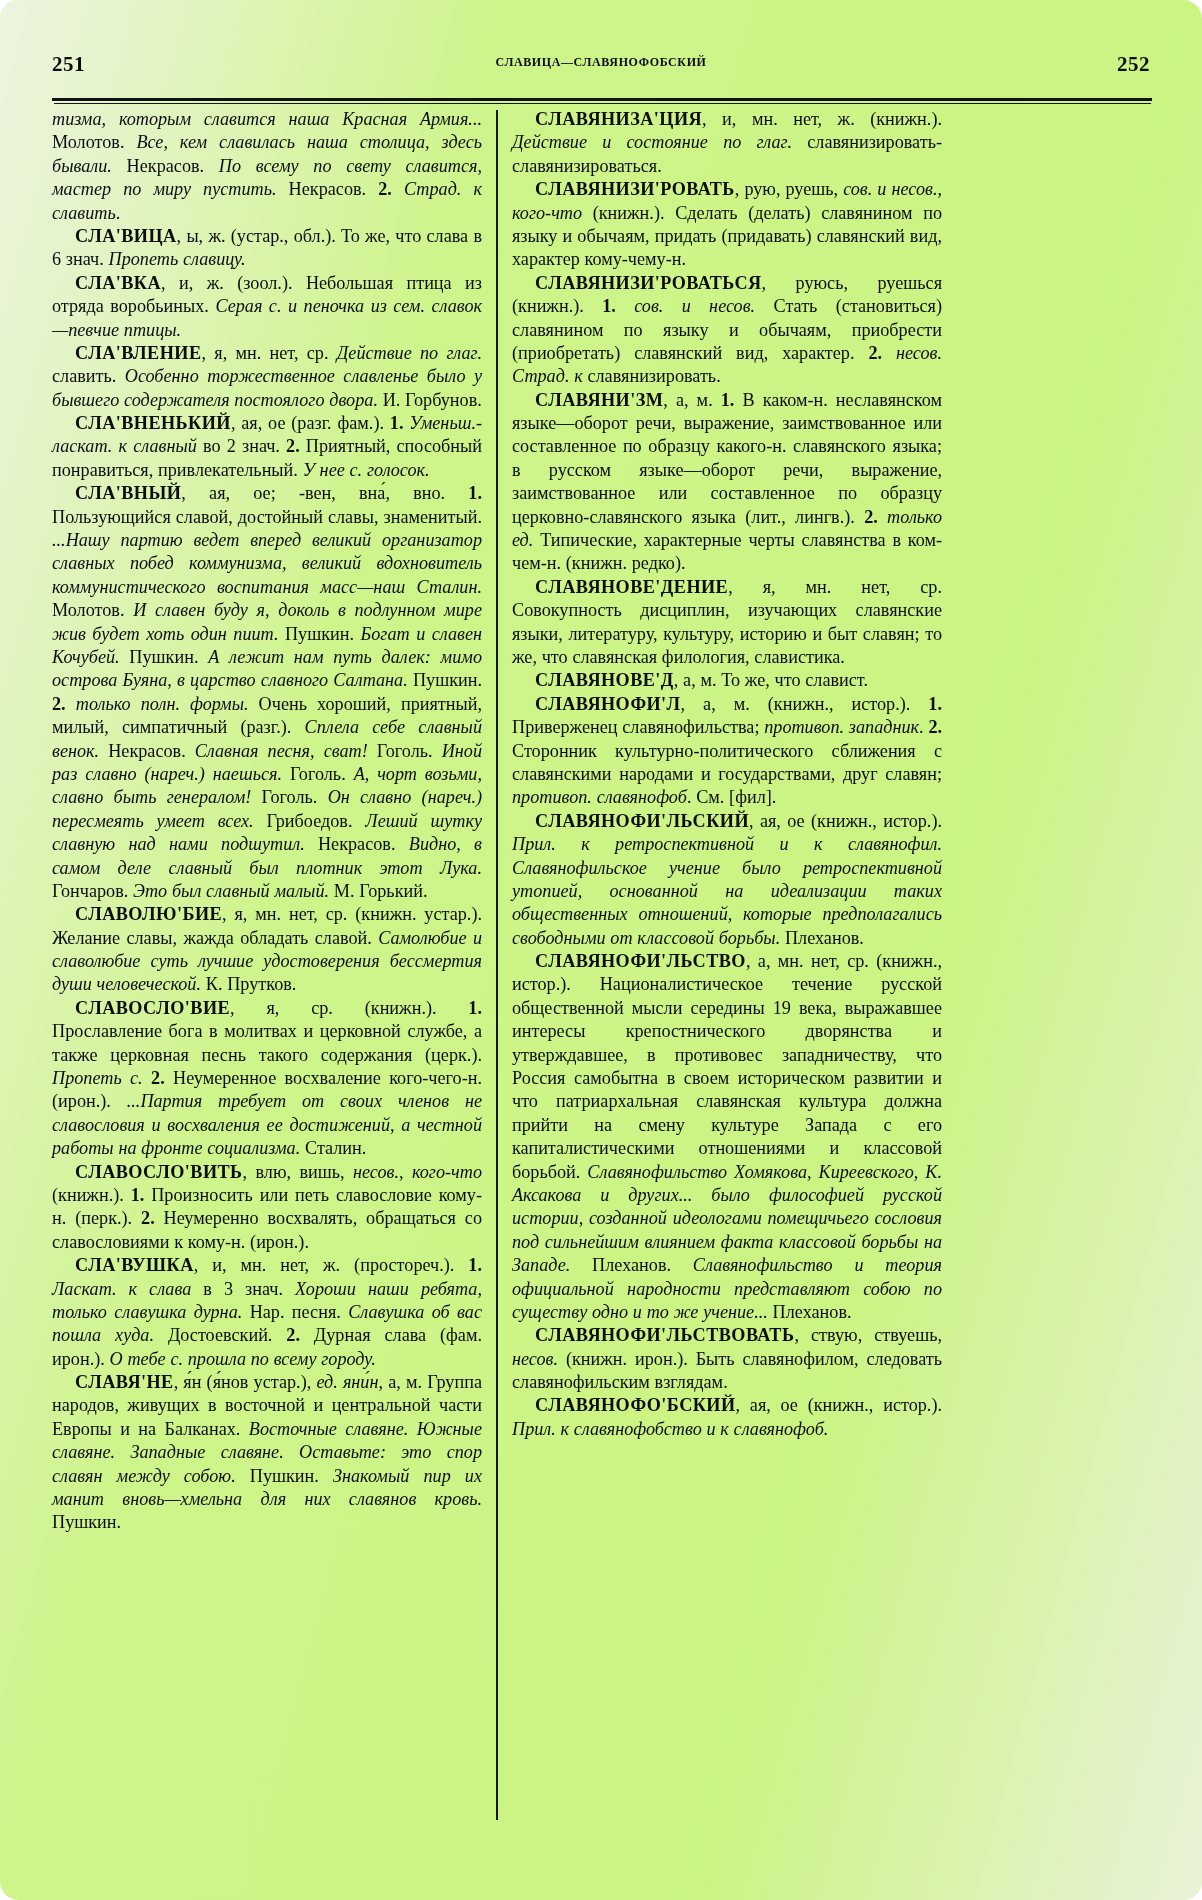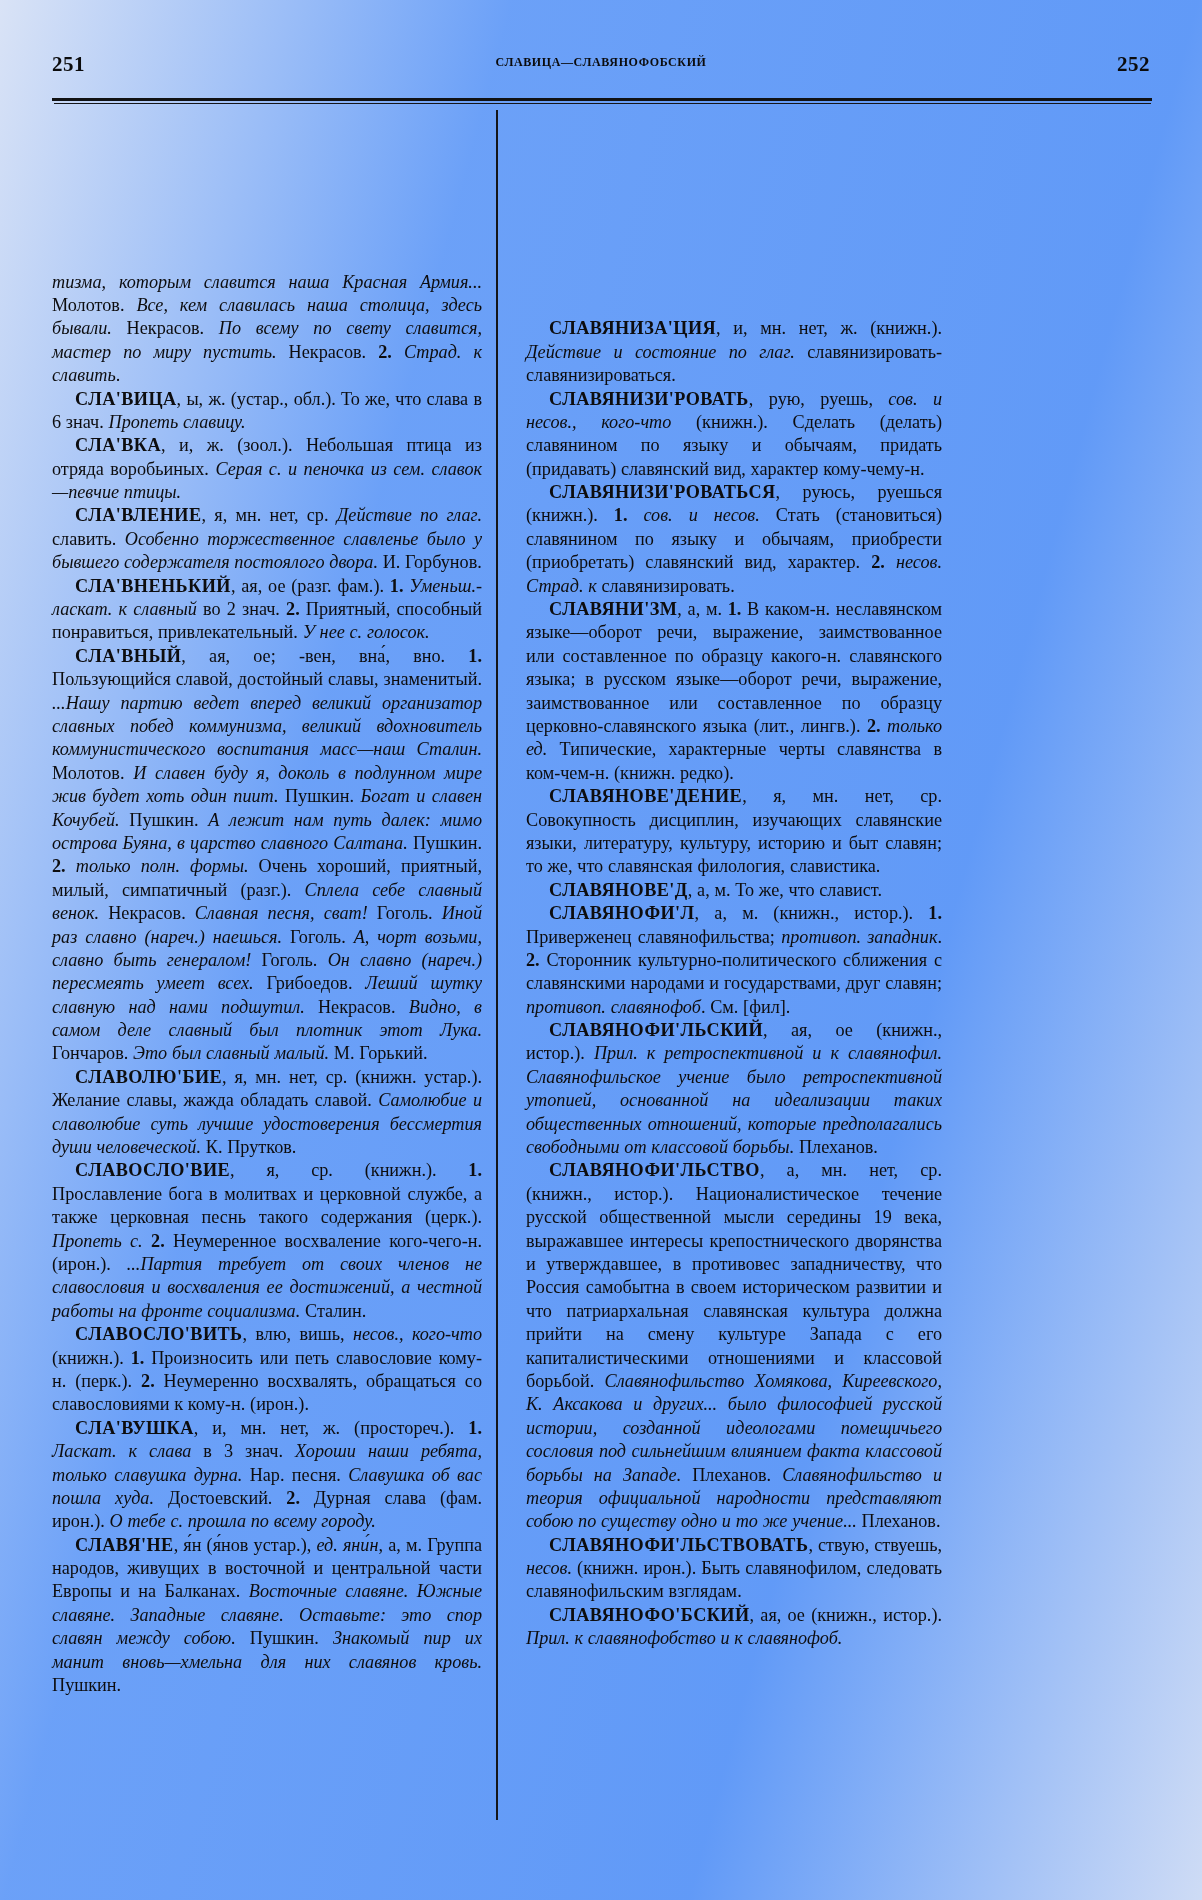--- a/index.html
+++ b/index.html
@@ -8,23 +8,24 @@
     padding: 0;
     background: #ffffff;
   }
   body {
     font-family: "Liberation Serif", "DejaVu Serif", serif;
   }
   .page {
     position: relative;
     width: 1202px;
     height: 1900px;
-    background: #3b82f6;
+    background: #bef264;
     overflow: hidden;
     box-sizing: border-box;
+    border-radius: 19px;
   }
   
   .paper-tone {
     position: absolute;
     inset: 0;
     background:
       linear-gradient(105deg, rgba(245,244,246,0.85) 0%, rgba(252,252,253,0.25) 30%, rgba(250,250,252,0.2) 70%, rgba(243,242,245,0.8) 100%);
     pointer-events: none;
   }
 
@@ -79,28 +80,27 @@
 
   
   .columns {
     position: absolute;
     left: 52px;
     right: 50px;
     top: 108px;
     bottom: 40px;
     display: flex;
     gap: 0;
-    align-items: center;
   }
   .col {
     width: 444px;
     box-sizing: border-box;
   }
   .col-left  { padding-right: 14px; }
-  .col-right { padding-left: 28px; }
+  .col-right { padding-left: 14px; }
   .col-divider {
     width: 2px;
     background: #15161a;
     margin: 2px 0 0 0;
     flex: 0 0 auto;
     align-self: stretch;
     max-height: 1710px;
   }
 
   

